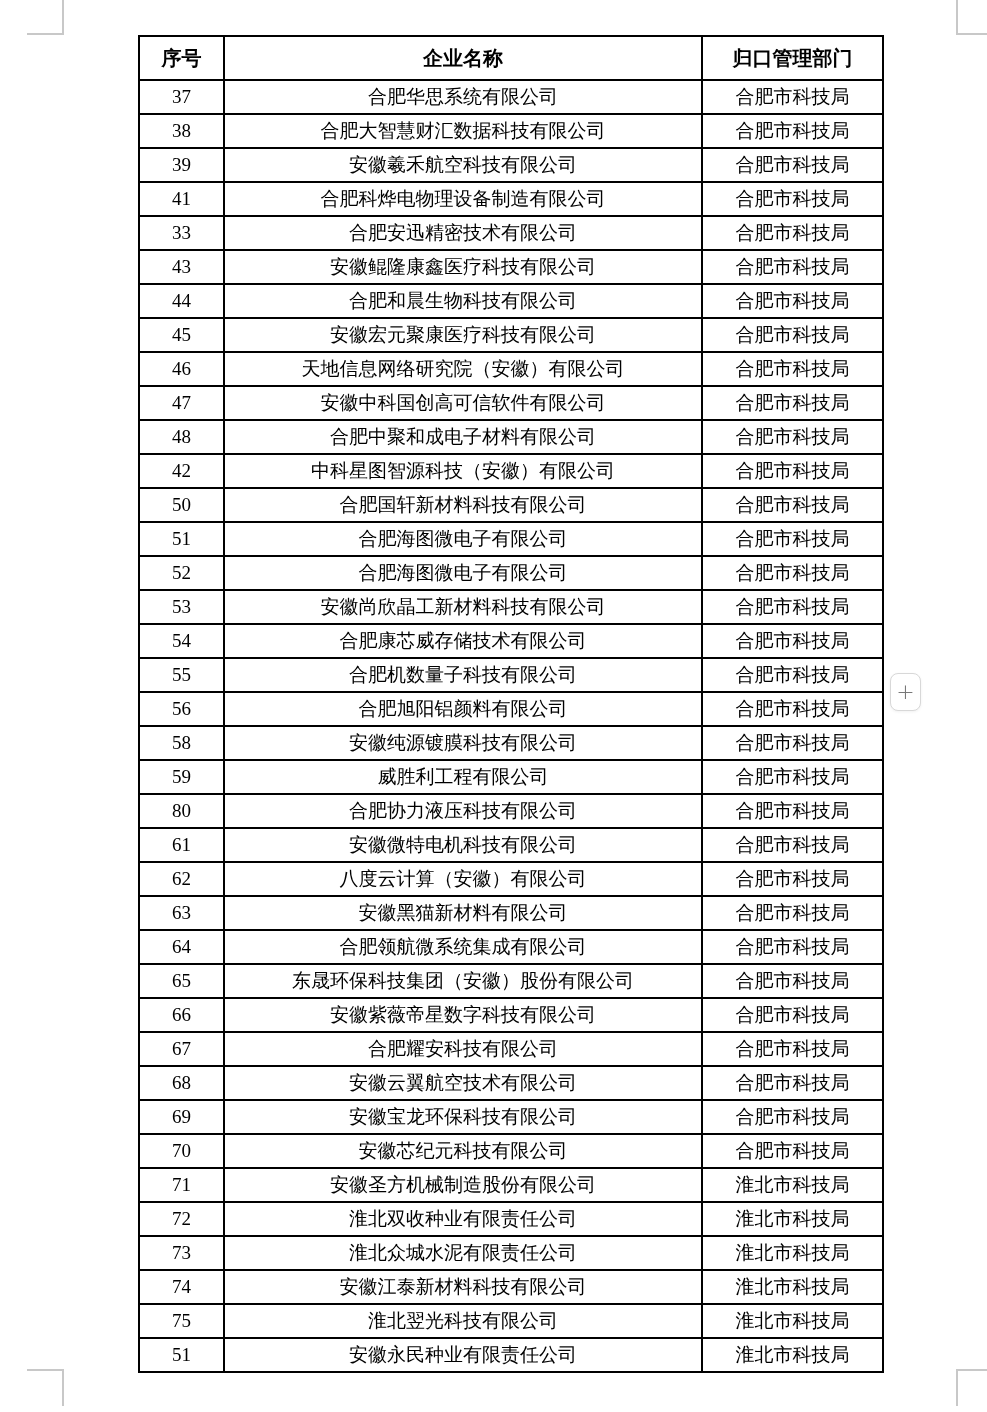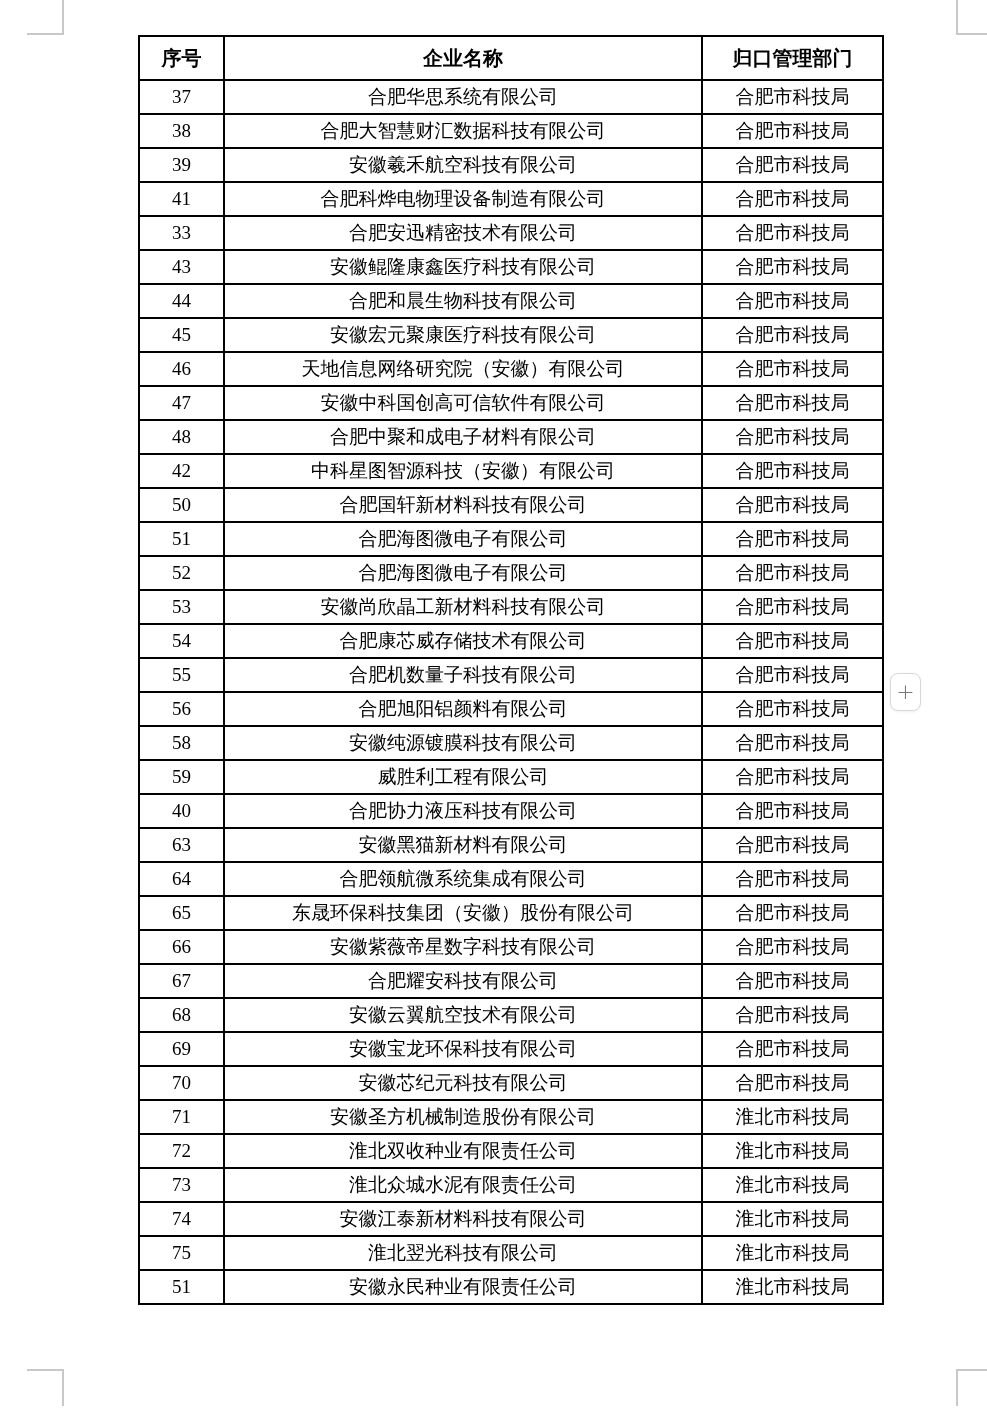--- a/index.html
+++ b/index.html
@@ -200,22 +200,32 @@
         <td>58</td>
         <td>安徽纯源镀膜科技有限公司</td>
         <td>合肥市科技局</td>
       </tr>
       <tr>
         <td>59</td>
         <td>威胜利工程有限公司</td>
         <td>合肥市科技局</td>
       </tr>
       <tr>
-        <td>40</td>
+        <td>80</td>
         <td>合肥协力液压科技有限公司</td>
+        <td>合肥市科技局</td>
+      </tr>
+      <tr>
+        <td>61</td>
+        <td>安徽微特电机科技有限公司</td>
+        <td>合肥市科技局</td>
+      </tr>
+      <tr>
+        <td>62</td>
+        <td>八度云计算（安徽）有限公司</td>
         <td>合肥市科技局</td>
       </tr>
       <tr>
         <td>63</td>
         <td>安徽黑猫新材料有限公司</td>
         <td>合肥市科技局</td>
       </tr>
       <tr>
         <td>64</td>
         <td>合肥领航微系统集成有限公司</td>

